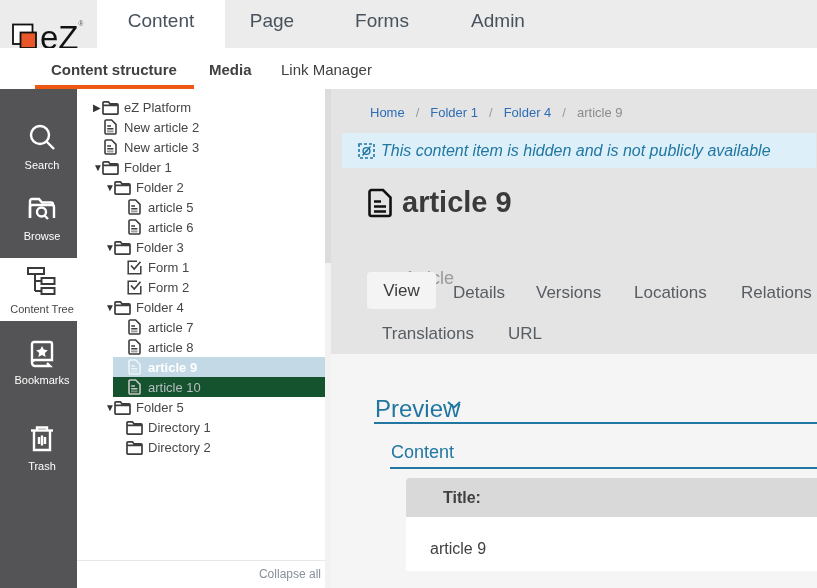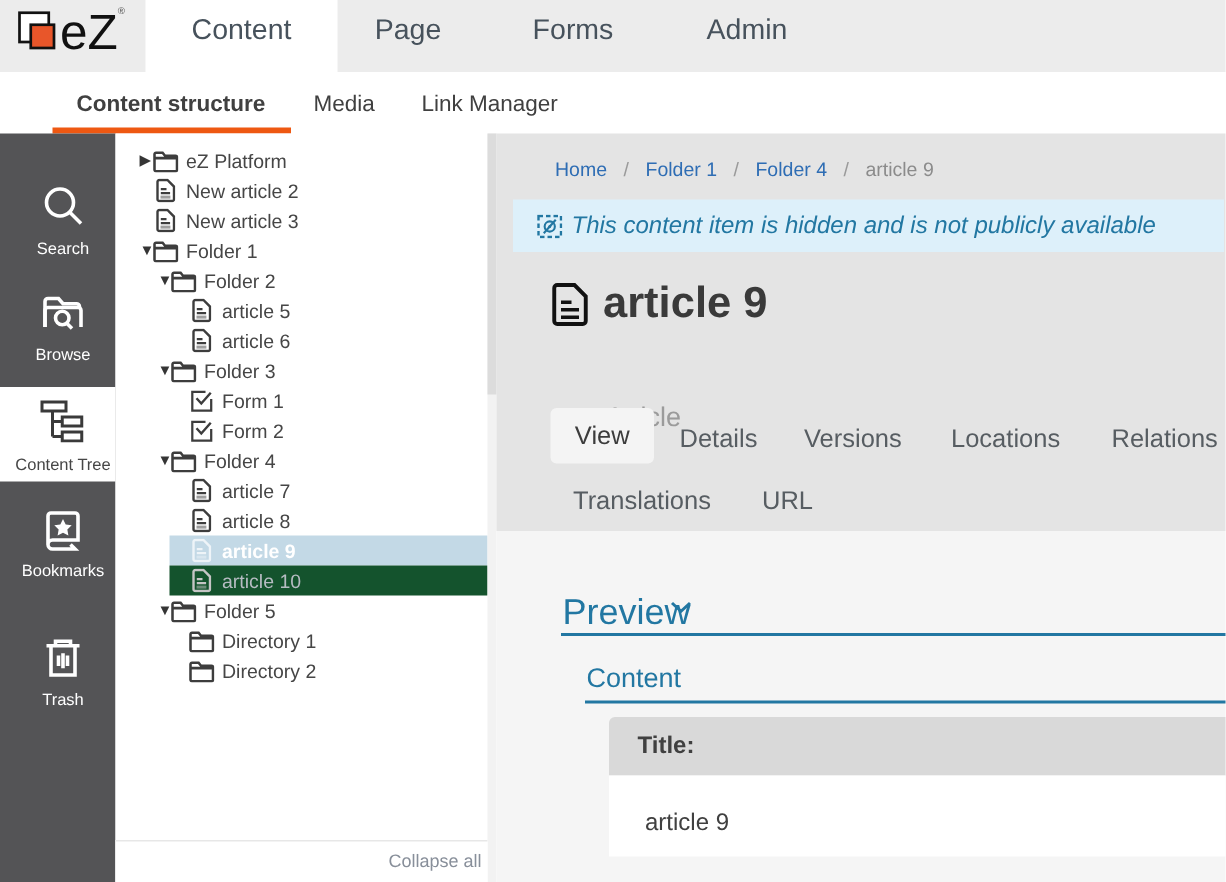--- a/index.html
+++ b/index.html
@@ -1,21 +1,21 @@
 <!DOCTYPE html>
 <html><head>
 <meta charset="utf-8">
 <style>
   * { margin:0; padding:0; box-sizing:border-box; }
   html,body { width:817px; height:588px; overflow:hidden;
     font-family:"Liberation Sans", sans-serif; background:#fff; }
   .abs { position:absolute; }
   
   #topbar { left:0; top:0; width:817px; height:48px; background:#ececec; }
-  #logo { left:0; top:0; width:97px; height:48px; background:#ececec; }
+  #logo { left:0; top:16px; width:97px; height:48px; background:#ececec; }
   #tab-content { left:97px; top:0; width:128px; height:48px; background:#ffffff; }
   .toptab { top:0; height:48px; line-height:41px; font-size:19px; color:#47525c;
      text-align:center; }
   
   #subnav { left:0; top:48px; width:817px; height:41px; background:#ffffff; }
   .subitem { top:48px; height:41px; line-height:44px; font-size:15px; color:#404040; }
   #underline { left:35px; top:85px; width:159px; height:4px; background:#ee5812; }
   
   #sidebar { left:0; top:89px; width:77px; height:499px; background:#545456; }
   .sideitem { left:0; width:84px; text-align:center; color:#ffffff; }
@@ -55,21 +55,21 @@
   #subtitle { left:404px; top:223px; font-size:18px; color:#9b9b9b;margin-top:45px; }
   .ctab { font-size:17px; color:#575d62; }
   #viewtab { left:367px; top:272px; width:69px; height:37px; background:#f4f4f4;
      border-radius:4px; text-align:center; line-height:38px; color:#3c3c3c; }
   #preview { left:375px; top:395px; font-size:24px; color:#2277a2; }
   #pline { left:374px; top:422px; width:443px; height:2px; background:#2277a2; }
   #content-h { left:391px; top:442px; font-size:18px; color:#2277a2; }
   #cline { left:390px; top:467px; width:427px; height:2px; background:#2277a2; }
   #titlehdr { left:406px; top:478px; width:411px; height:39px; background:#d9d9d9;
      border-radius:4px 0 0 0; font-size:16px; font-weight:bold; color:#404040;
-     line-height:40px; padding-left:19px; }
+     line-height:40px; padding-left:37px; }
   #titleval { left:406px; top:517px; width:411px; height:54px; background:#ffffff;
      font-size:16px; color:#404040; line-height:63px; padding-left:24px; }
 </style>
 </head>
 <body>
 <div id="topbar" class="abs"></div>
 <div id="logo" class="abs">
   <svg width="97" height="48" viewBox="0 0 97 48">
     <rect x="13" y="8.5" width="19.5" height="19.5" fill="#ffffff" stroke="#111111" stroke-width="1.8"></rect>
     <rect x="20.5" y="16.5" width="15.5" height="15.5" fill="#e8562a" stroke="#111111" stroke-width="1.8"></rect>
@@ -78,21 +78,21 @@
   </svg>
 </div>
 <div id="tab-content" class="abs toptab">Content</div>
 <div class="abs toptab" style="left:237px;width:70px;">Page</div>
 <div class="abs toptab" style="left:347px;width:70px;">Forms</div>
 <div class="abs toptab" style="left:463px;width:70px;">Admin</div>
 
 <div id="subnav" class="abs"></div>
 <div class="subitem abs" style="left:51px;font-weight:bold;">Content structure</div>
 <div id="underline" class="abs"></div>
-<div class="subitem abs" style="left:209px;">Media</div>
+<div class="subitem abs" style="left:209px;font-weight:bold;">Media</div>
 <div class="subitem abs" style="left:281px;">Link Manager</div>
 
 <div id="sidebar" class="abs"></div>
 <div id="side-active" class="abs"></div>
 
 <div class="sideitem abs" style="top:123px;">
   <svg width="30" height="30" viewBox="0 0 30 30" fill="none" stroke="#ffffff" stroke-width="2.4">
     <circle cx="13" cy="12" r="9"></circle>
       <line x1="19.5" y1="18.5" x2="27" y2="26"></line>
   </svg>

